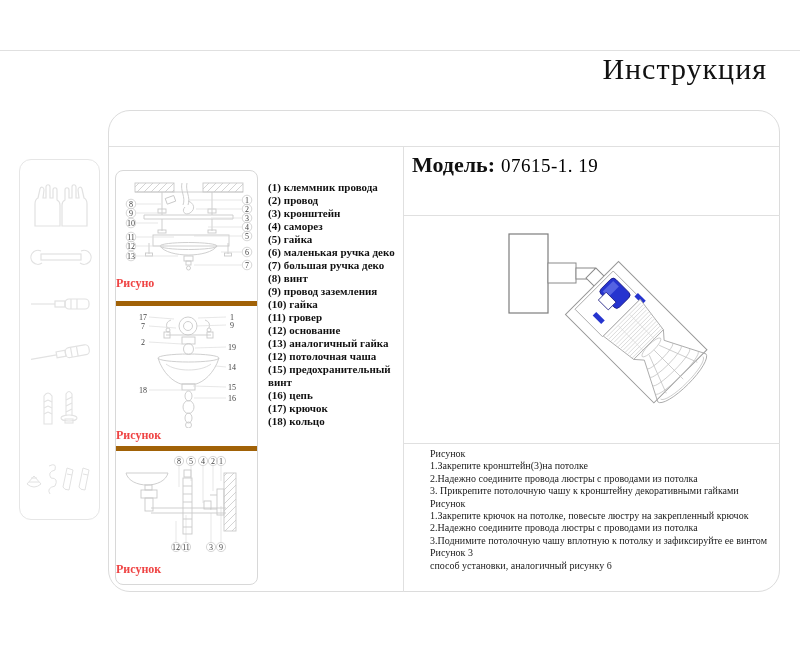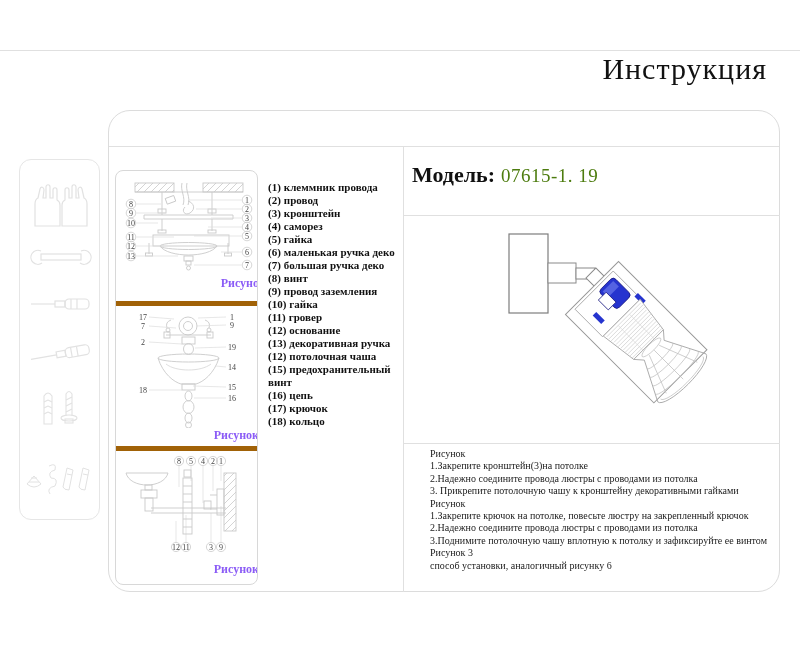--- a/index.html
+++ b/index.html
@@ -26,36 +26,36 @@
   }
   .tool-icon{position:absolute;left:0;width:81px;text-align:center;}
 
   .figures-panel{
     position:absolute;left:115px;top:170px;width:143px;height:415px;
     border:1px solid #d8d8d8;border-radius:8px;background:#fff;box-sizing:border-box;overflow:hidden;
   }
   .fig-block{position:relative;width:143px;}
   .fig-block + .fig-block{border-top:5px solid #a16207;}
   .fig-caption{
-    position:absolute;left:0;width:100%;text-align:right;
-    font-weight:bold;font-size:12px;color:#8b5cf6;
+    position:absolute;left:0;width:100%;text-align:left;
+    font-weight:bold;font-size:12px;color:#ef4444;
   }
   svg text{font-family:"Liberation Serif",serif;fill:#444;}
   .callout-num{font-size:8px;}
   .fig-svg{display:block;}
 
   .parts-list{
     position:absolute;left:268px;top:181px;width:136px;margin:0;padding:0;list-style:none;
     font-size:11px;line-height:13px;color:#111;font-weight:bold;
   }
   .parts-list .pnum{margin-right:3px;}
 
   .model-row{position:absolute;left:412px;top:152px;display:flex;align-items:baseline;}
-  .model-label{font-size:22px;font-weight:bold;color:#111;margin-top:10px;}
-  .model-value{font-size:19px;color:#4d7c0f;margin-left:6px;letter-spacing:0.5px;}
+  .model-label{font-size:22px;font-weight:bold;color:#111;}
+  .model-value{font-size:19px;color:#000000;margin-left:6px;letter-spacing:0.5px;}
 
   .instructions{
     position:absolute;left:430px;top:448px;width:345px;
     font-size:10px;line-height:12.4px;color:#1a1a1a;
   }
   .instructions div{white-space:nowrap;}
 </style>
 </head>
 <body>
 
@@ -349,21 +349,21 @@
   <li><span class="pnum">(3)</span><span>кронштейн</span></li>
   <li><span class="pnum">(4)</span><span>саморез</span></li>
   <li><span class="pnum">(5)</span><span>гайка</span></li>
   <li><span class="pnum">(6)</span><span>маленькая ручка деко</span></li>
   <li><span class="pnum">(7)</span><span>большая ручка деко</span></li>
   <li><span class="pnum">(8)</span><span>винт</span></li>
   <li><span class="pnum">(9)</span><span>провод заземления</span></li>
   <li><span class="pnum">(10)</span><span>гайка</span></li>
   <li><span class="pnum">(11)</span><span>гровер</span></li>
   <li><span class="pnum">(12)</span><span>основание</span></li>
-  <li><span class="pnum">(13)</span><span>декоративная ручка</span></li>
+  <li><span class="pnum">(13)</span><span>аналогичный гайка</span></li>
   <li><span class="pnum">(12)</span><span>потолочная чаша</span></li>
   <li><span class="pnum">(15)</span><span>предохранительный винт</span></li>
   <li><span class="pnum">(16)</span><span>цепь</span></li>
   <li><span class="pnum">(17)</span><span>крючок</span></li>
   <li><span class="pnum">(18)</span><span>кольцо</span></li>
 </ul>
 
 <div class="vline" style="left:403px;top:146px;height:446px;"></div>
 
 <div class="model-row">

